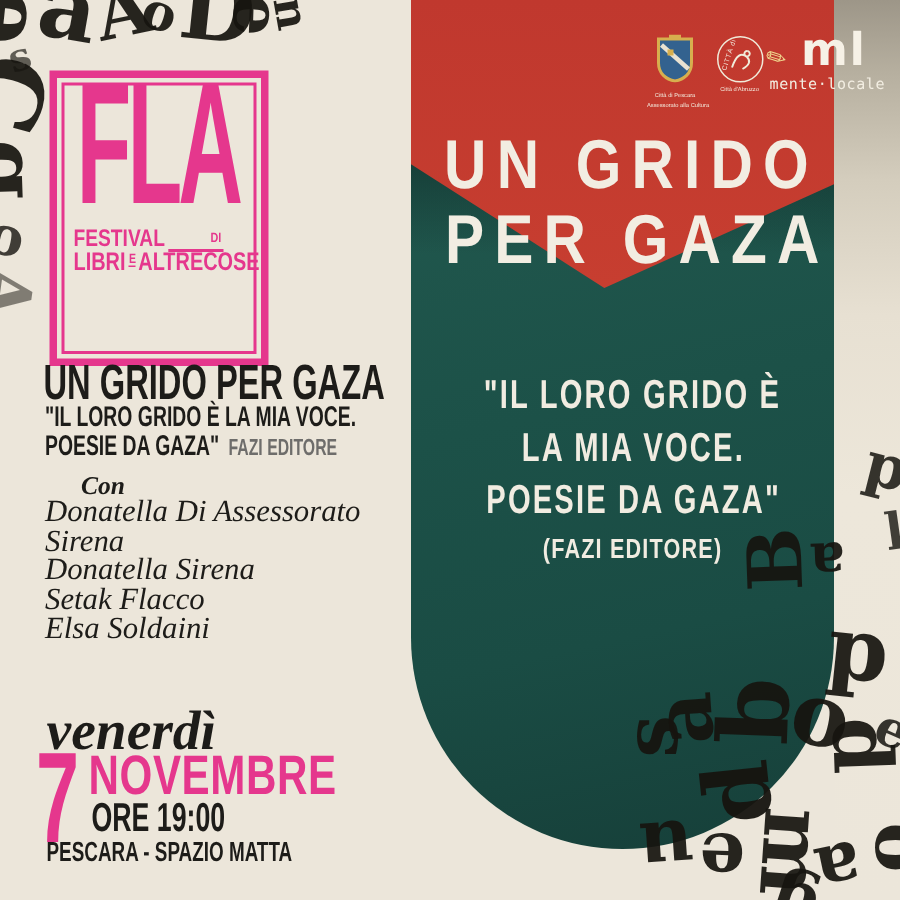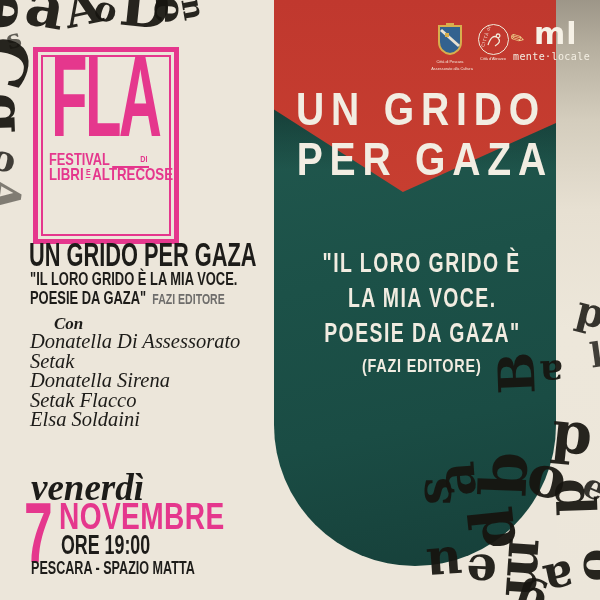--- a/index.html
+++ b/index.html
@@ -156,21 +156,21 @@
   </div>
 
   <div class="abs left-title ink">UN GRIDO PER GAZA</div>
   <div class="abs sub1 ink">"IL LORO GRIDO È LA MIA VOCE.</div>
   <div class="abs sub2row">
     <span class="sub2">POESIE DA GAZA"</span><span class="pub">FAZI EDITORE</span>
   </div>
   <div class="abs con ink">Con</div>
   <div class="abs guests ink">
     <div>Donatella Di Assessorato</div>
-    <div>Setak</div>
+    <div>Sirena</div>
     <div>Donatella Sirena</div>
     <div>Setak Flacco</div>
     <div>Elsa Soldaini</div>
   </div>
 
   <div class="abs weekday ink">venerdì</div>
   <div class="abs daynum pink">7</div>
   <div class="abs month pink">NOVEMBRE</div>
   <div class="abs time ink">ORE 19:00</div>
   <div class="abs venue ink">PESCARA - SPAZIO MATTA</div>

